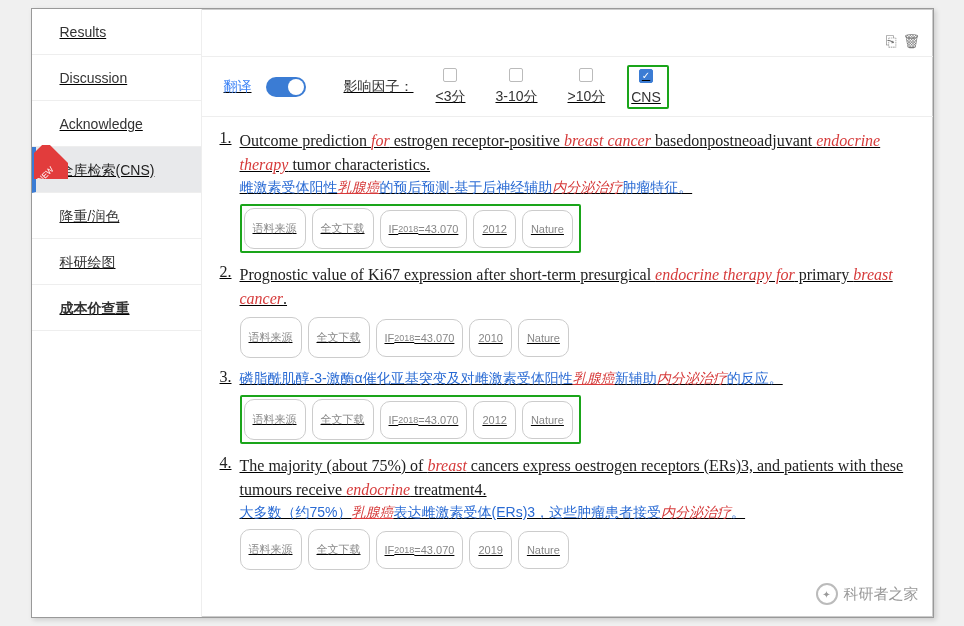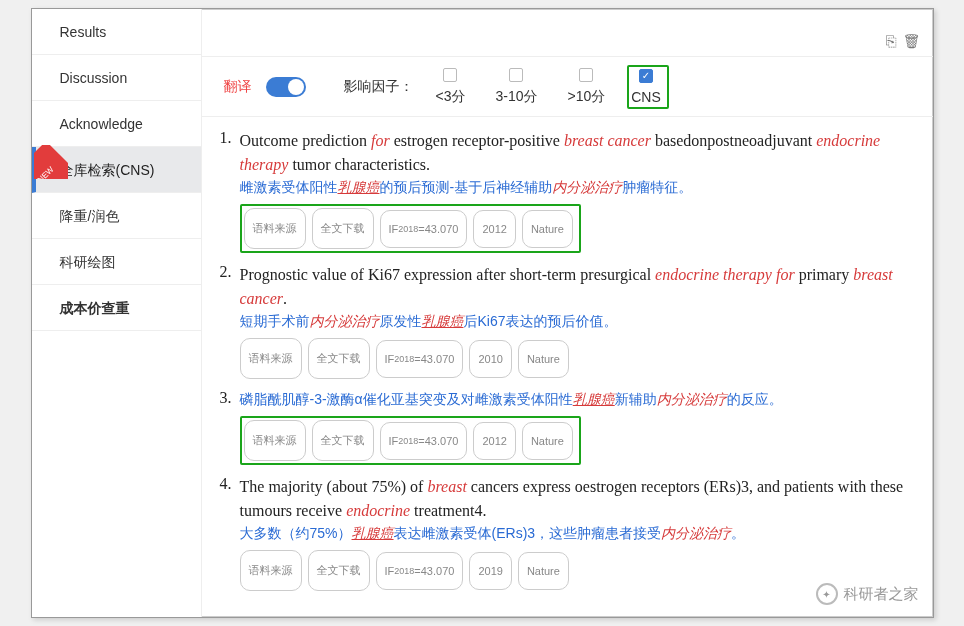--- a/index.html
+++ b/index.html
@@ -13,20 +13,21 @@
   }
   .frame {
     width: 903px;
     height: 610px;
     background: #fff;
     border: 1px solid #999;
     box-shadow: 0 0 0 1px #ccc inset, 2px 2px 5px rgba(0,0,0,.15);
     display: flex;
     overflow: hidden;
     position: relative;
+    text-decoration: underline;
   }
   .sidebar {
     width: 170px;
     flex: 0 0 170px;
     background: #fff;
     border-right: 1px solid #eee;
   }
   .sidebar-item {
     height: 46px;
     line-height: 46px;
@@ -85,21 +86,21 @@
   .filter-row {
     height: 60px;
     display: flex;
     align-items: center;
     padding-left: 22px;
     gap: 14px;
     font-size: 14px;
     color: #333;
     border-bottom: 1px solid #eee;
   }
-  .trans-label { color: #ef4444; }
+  .trans-label { color: #3b82f6; }
   .toggle {
     width: 40px; height: 20px;
     border-radius: 10px;
     background: #3b7cd4;
     position: relative;
     cursor: pointer;
   }
   .toggle::after {
     content: "";
     position: absolute;
@@ -279,21 +280,20 @@
               <span class="pill">IF<sub>2018</sub>=43.070</span>
               <span class="pill">2012</span>
               <span class="pill">Nature</span>
             </div>
           </div>
         </div>
         <div class="result-item">
           <div class="result-num">2.</div>
           <div class="result-body">
             <div class="title"><span>Prognostic value of Ki67 expression after short-term presurgical </span><span class="kw-red">endocrine therapy for</span><span> primary </span><span class="kw-red">breast cancer</span><span>.</span></div>
-            <div class="zh"><span>短期手术前</span><span class="kw-red">内分泌治疗</span><span>原发性</span><span class="kw-red uline">乳腺癌</span><span>后Ki67表达的预后价值。</span></div>
             <div class="badge-row">
               <span class="pill">语料来源</span>
               <span class="pill">全文下载</span>
               <span class="pill">IF<sub>2018</sub>=43.070</span>
               <span class="pill">2010</span>
               <span class="pill">Nature</span>
             </div>
           </div>
         </div>
         <div class="result-item">

